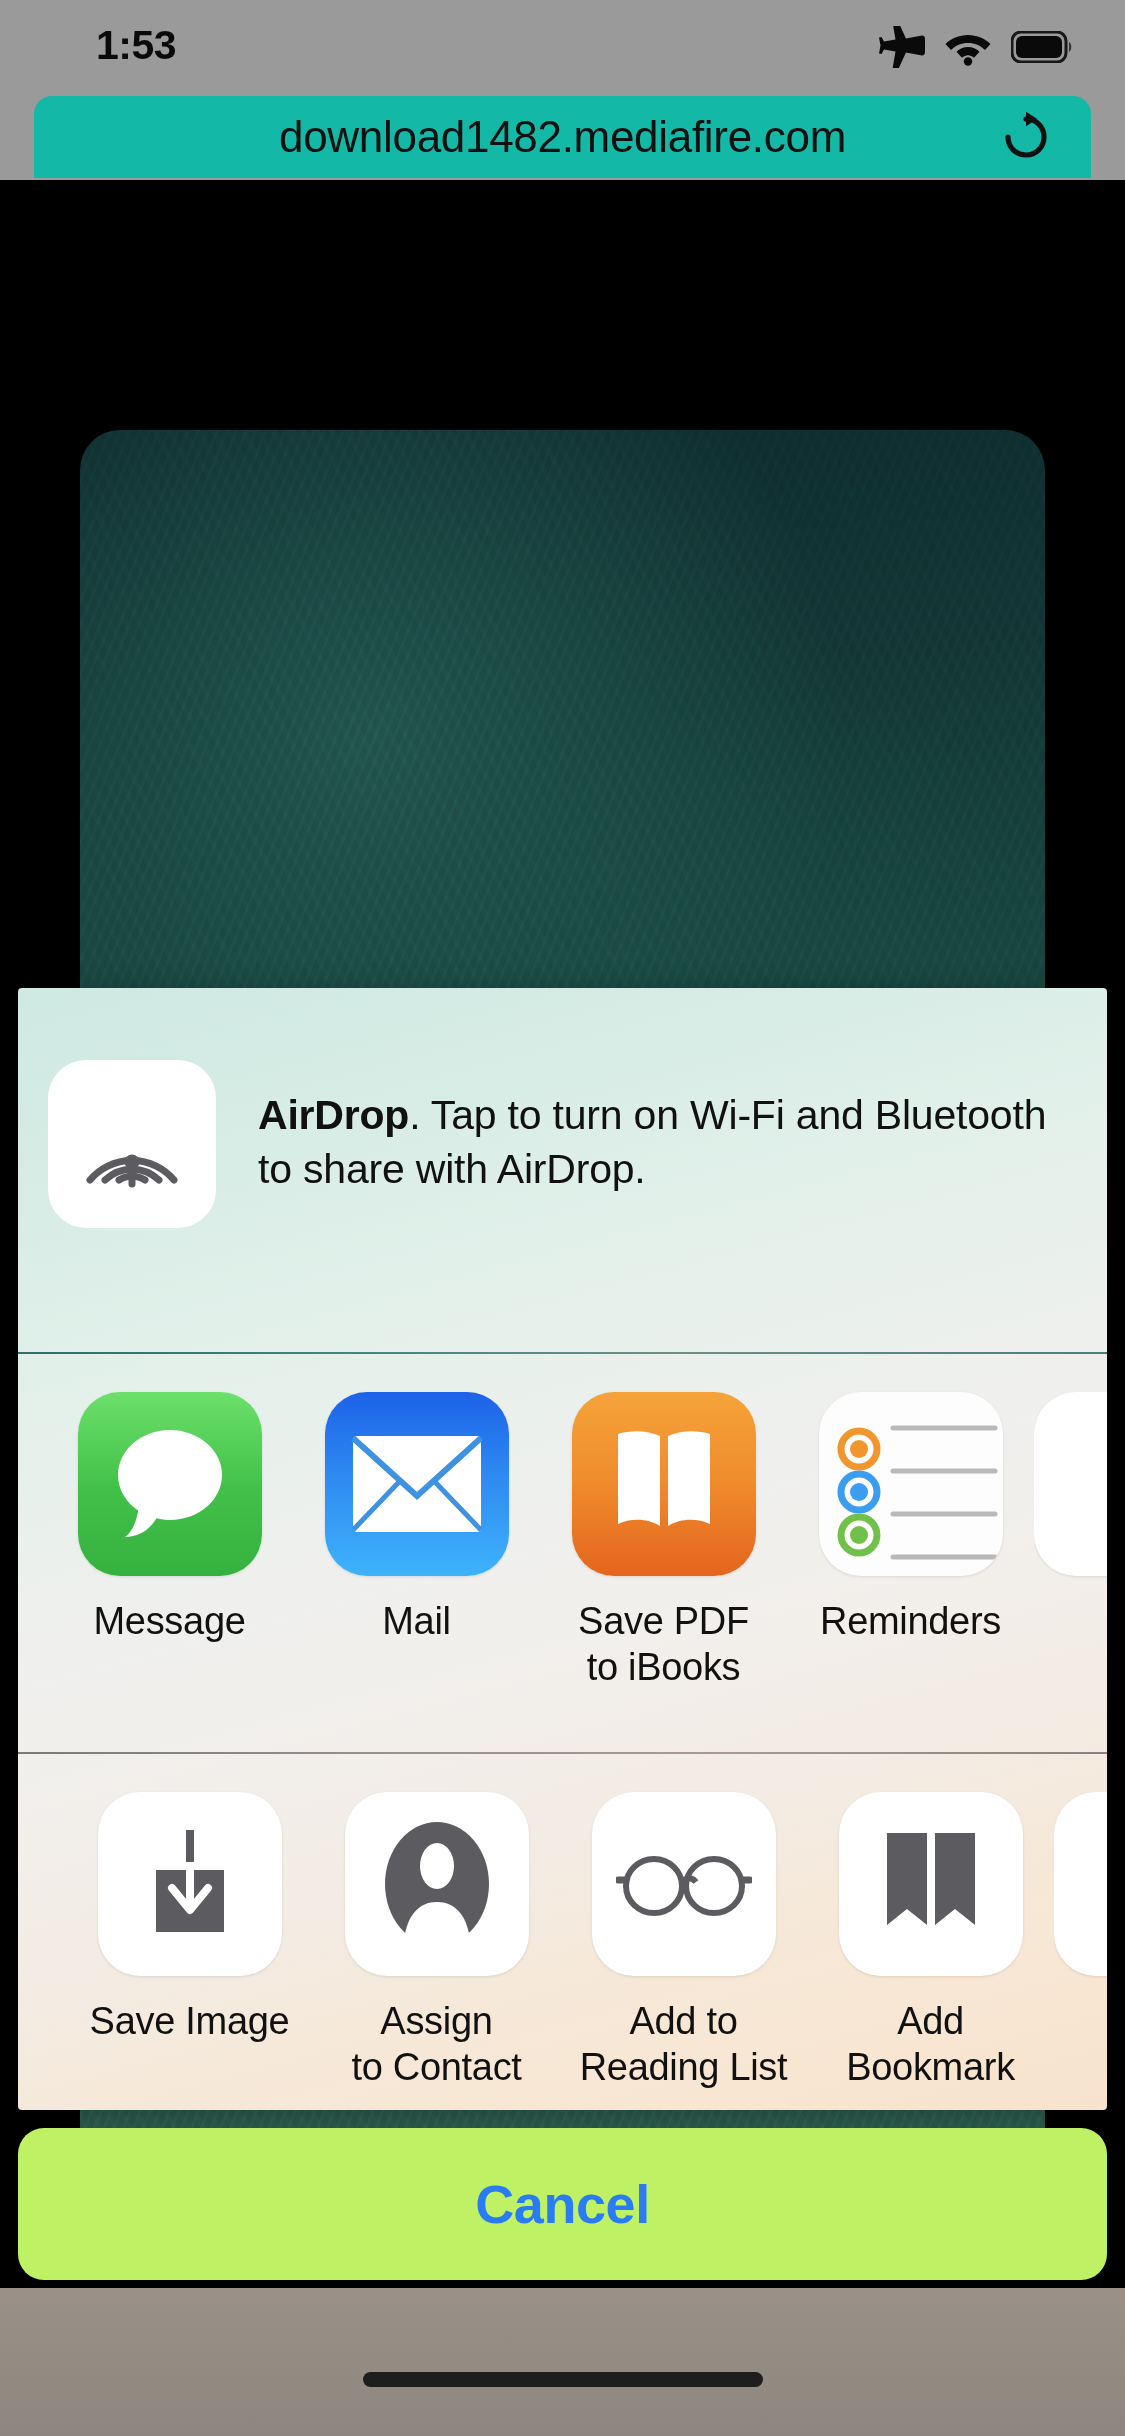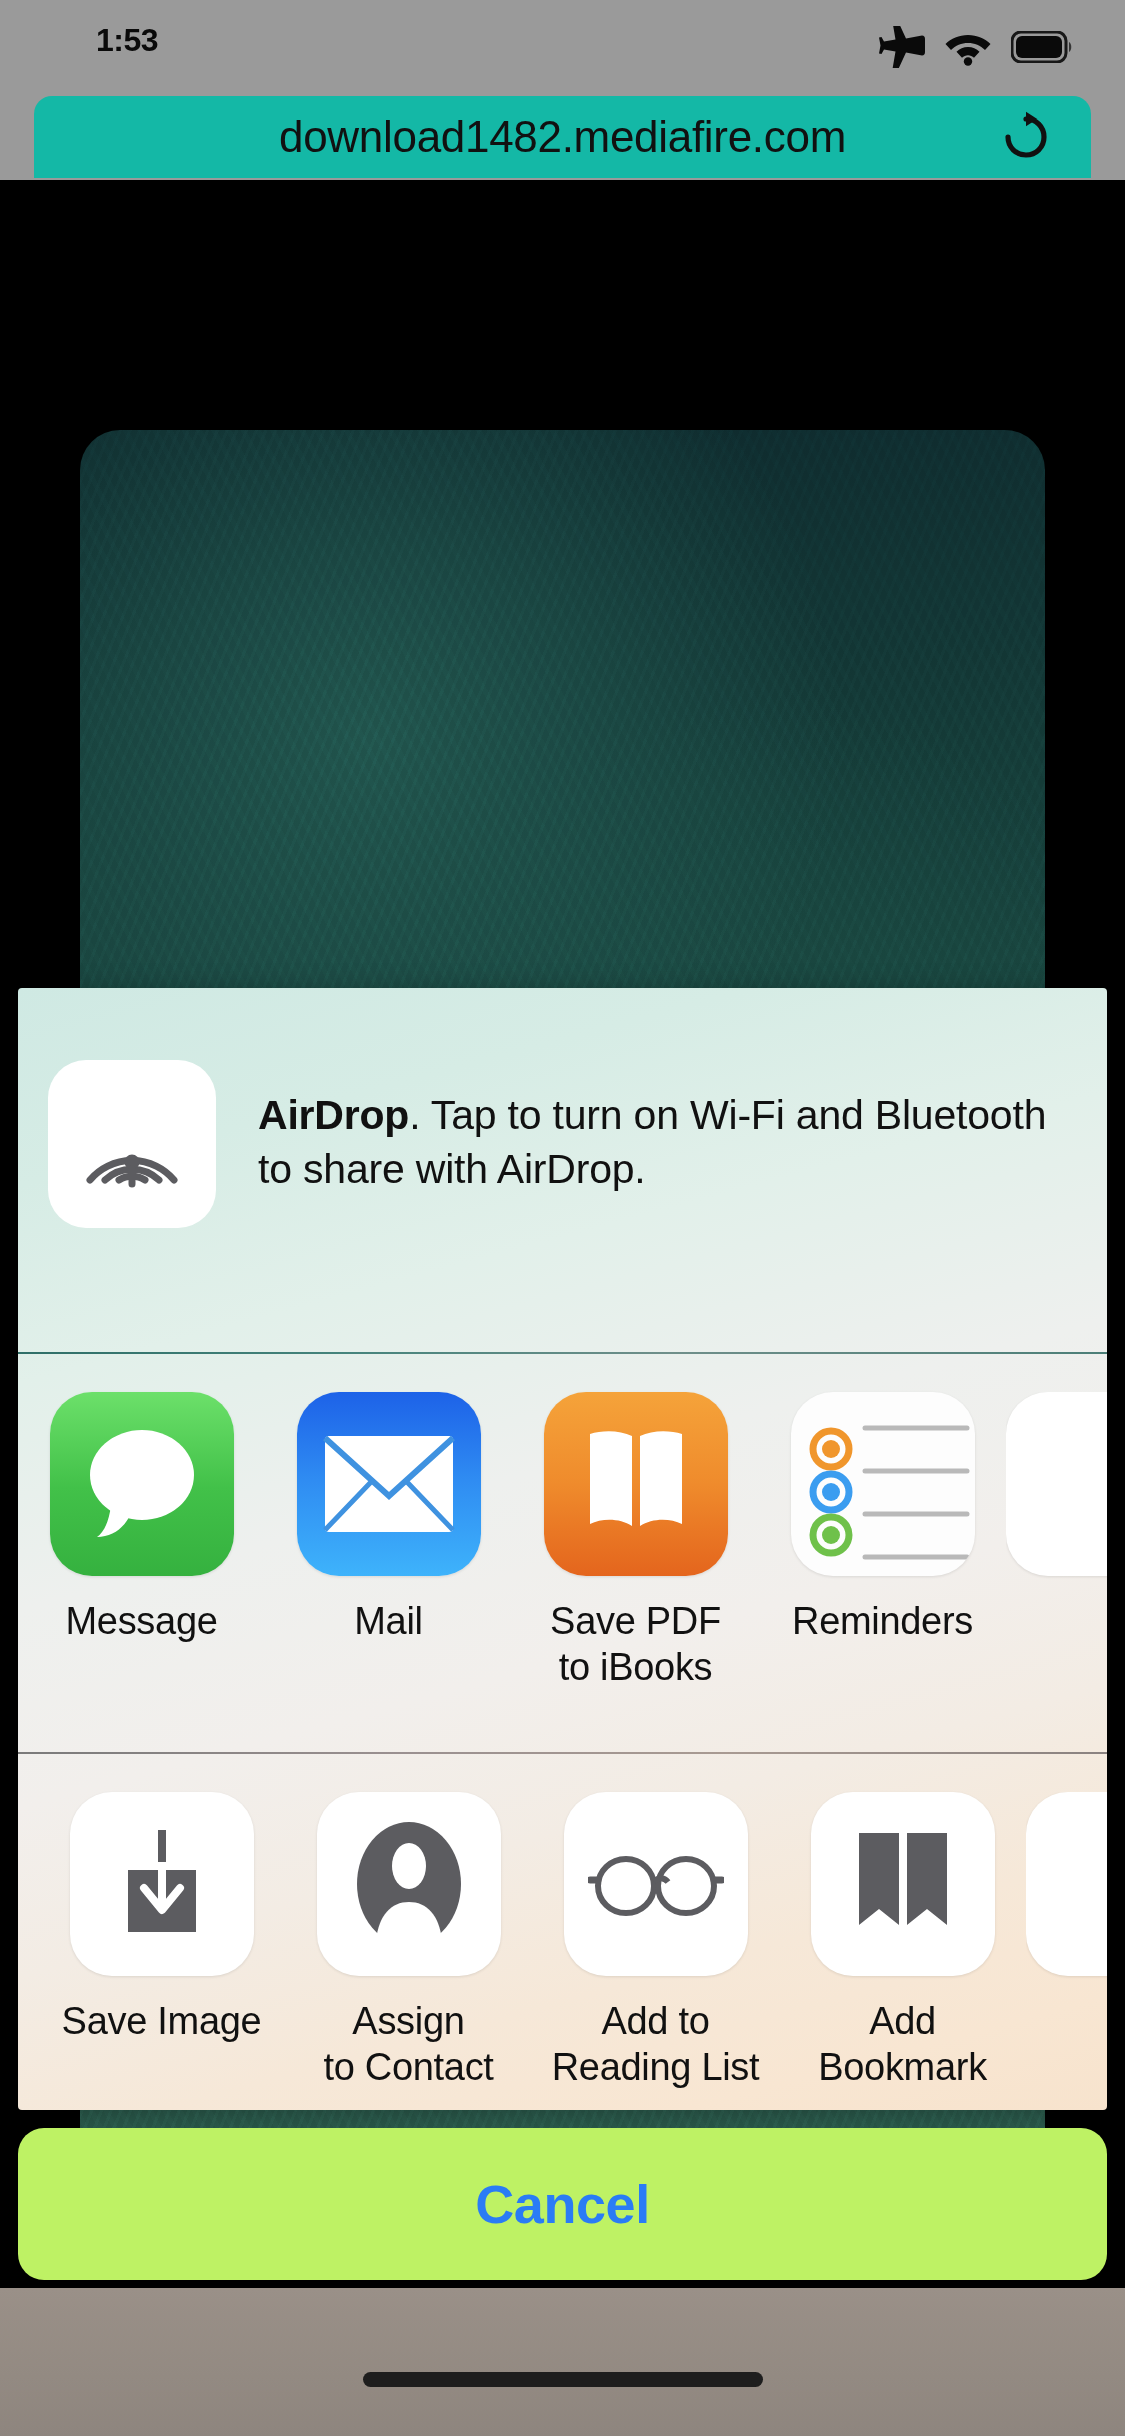--- a/index.html
+++ b/index.html
@@ -14,21 +14,21 @@
   
   #browser-chrome{
     position:absolute; left:0; top:0; width:1125px; height:180px;
     background:#9a9a9a;
   }
   #status-bar{
     position:absolute; left:0; top:0; width:1125px; height:88px;
   }
   #status-time{
     position:absolute; left:96px; top:22px;
-    font-size:32px; font-weight:600; color:#0a0a0a;
+    font-size:41px; font-weight:600; color:#0a0a0a;
     letter-spacing:-0.5px;
   }
   #status-right{
     position:absolute; right:52px; top:26px;
     display:flex; align-items:center; gap:18px;
   }
   .sb-icon{ display:block; }
 
   #url-bar{
     position:absolute; left:34px; top:96px; width:1057px; height:82px;
@@ -108,21 +108,21 @@
   .sheet-divider{
     position:absolute; left:0; width:1089px; height:2px;
   }
   #divider-1{ top:364px; background:linear-gradient(90deg,#2f6f68,#45847c 30%,#6f8f8a 60%,#4c7f78 100%); }
   #divider-2{ top:764px; background:linear-gradient(90deg,#7a7a7a,#9a9090 35%,#a89a92 65%,#8a8280 100%); }
 
   
   .icon-row{
     position:absolute; left:0; width:1089px; height:400px;
     display:flex; align-items:flex-start;
-    padding-top:38px;
+    padding-left:28px; padding-top:38px;
   }
   #apps-row{ top:366px; }
   #actions-row{ top:766px;margin-left:20px; }
 
   .share-item{
     width:247px; flex:0 0 247px;
     display:flex; flex-direction:column; align-items:center;
   }
   .share-item.partial{ flex:0 0 120px; width:120px; overflow:hidden; align-items:flex-start; }
 

